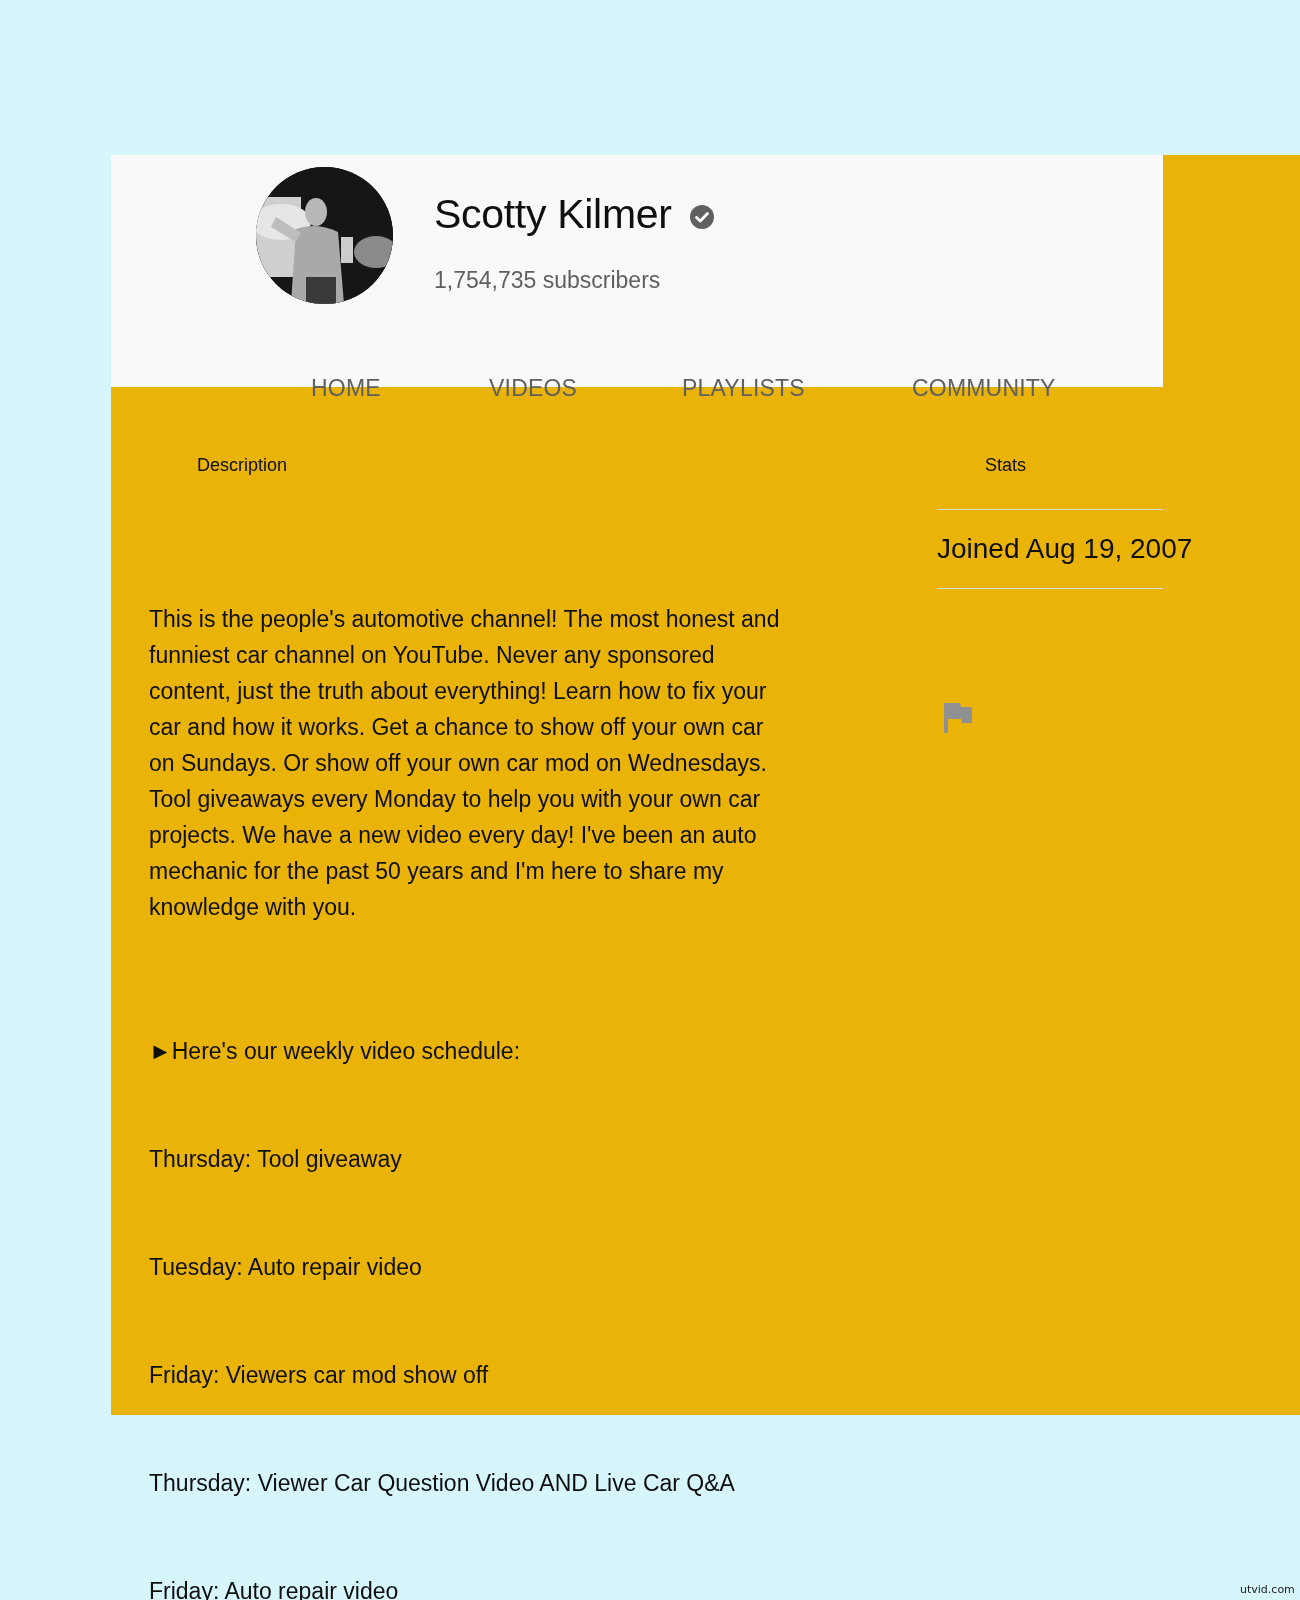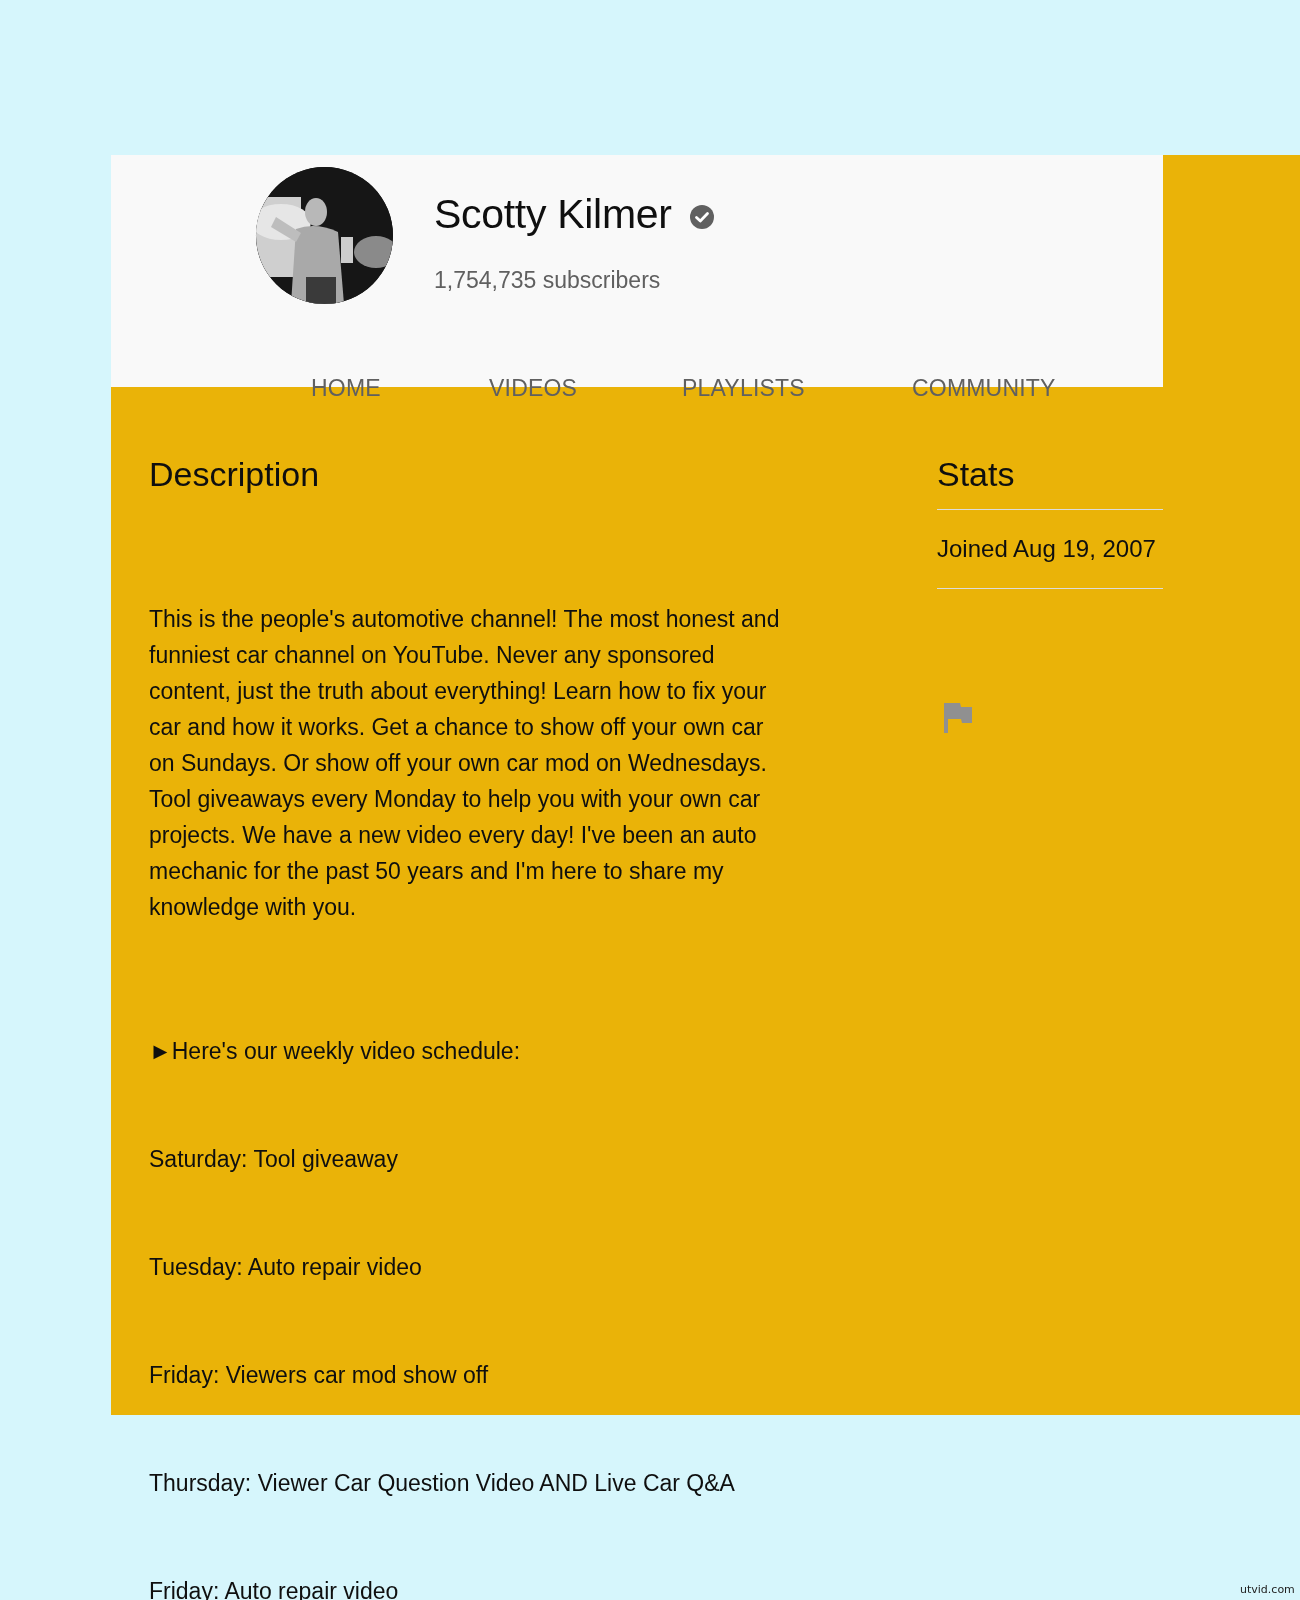--- a/index.html
+++ b/index.html
@@ -39,36 +39,36 @@
   }
   .tabs {
     position: absolute; left: 0; top: 172px; width: 1052px; height: 40px;
   }
   .tab {
     position: absolute; top: 0;
     font-size: 23px; color: #606060; text-transform: uppercase;
     cursor: pointer; letter-spacing: 0.2px; margin-top: 48px;
   }
   .section-title {
-    position: absolute; font-size: 34px; color: #0f0f0f;
+    position: absolute; font-size: 18px; color: #0f0f0f; margin-left: 48px;
   }
   .desc {
     position: absolute; left: 38px; top: 374px; width: 640px;
     font-size: 23px; line-height: 36px; color: #0f0f0f;
     white-space: pre-wrap;
   }
   .desc p { margin: 0 0 36px 0; }
   .desc p.tight { margin: 0; }
   .stats {
     position: absolute; left: 826px; top: 290px; width: 226px;
   }
   .stat-row {
     border-top: 1px solid #dcdcdc;
     height: 78px; display: flex; align-items: center;
-    font-size: 24px; color: #0f0f0f; white-space: nowrap;
+    font-size: 28px; color: #0f0f0f; white-space: nowrap;
   }
   .stat-row.last { border-top: 1px solid #dcdcdc; height: 1px; }
   .flag {
     position: absolute; left: 833px; top: 546px; width: 30px; height: 34px; cursor: pointer;
   }
   .watermark {
     position: absolute; left: 1240px; top: 1583px; font-size: 11px; color: #222;
     font-family: "DejaVu Sans", sans-serif;
   }
 </style>
@@ -105,21 +105,21 @@
       <div class="tab" style="left:571px">PLAYLISTS</div>
       <div class="tab" style="left:801px">COMMUNITY</div>
     </div>
   </div>
 
   <div class="section-title" style="left:38px; top:300px">Description</div>
 
   <div class="desc">
     <p>This is the people's automotive channel! The most honest and funniest car channel on YouTube. Never any sponsored content, just the truth about everything! Learn how to fix your car and how it works. Get a chance to show off your own car on Sundays. Or show off your own car mod on Wednesdays. Tool giveaways every Monday to help you with your own car projects. We have a new video every day! I've been an auto mechanic for the past 50 years and I'm here to share my knowledge with you.</p>
     <p class="tight">►Here's our weekly video schedule:</p>
-    <p class="tight">Saturday: Tool giveaway</p>
+    <p class="tight">Thursday: Tool giveaway</p>
     <p class="tight">Tuesday: Auto repair video</p>
     <p class="tight">Friday: Viewers car mod show off</p>
     <p class="tight">Thursday: Viewer Car Question Video AND Live Car Q&amp;A</p>
     <p class="tight">Friday: Auto repair video</p>
     
     
     
     
   </div>
 

